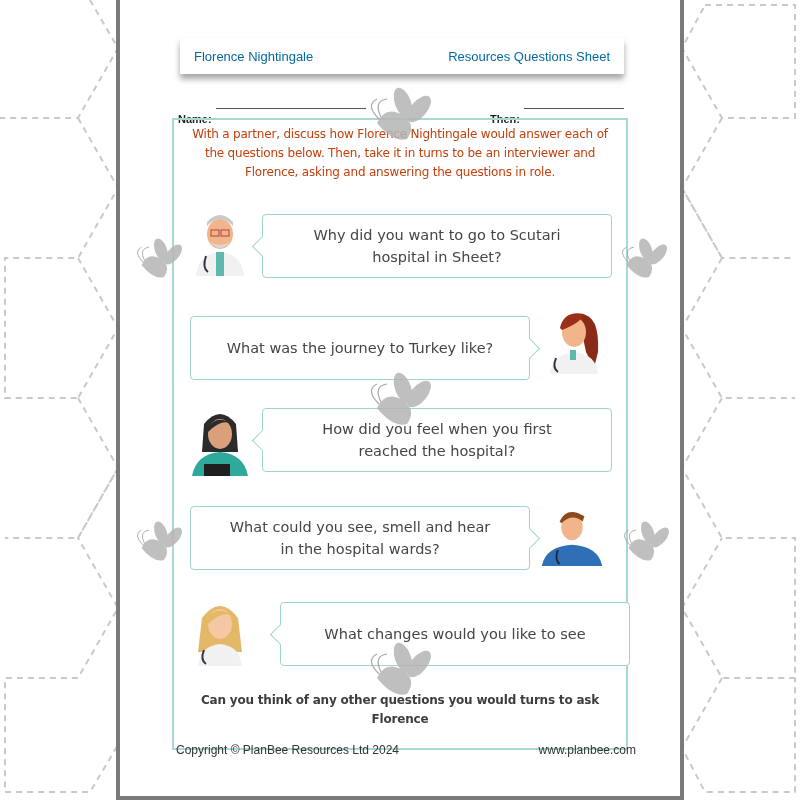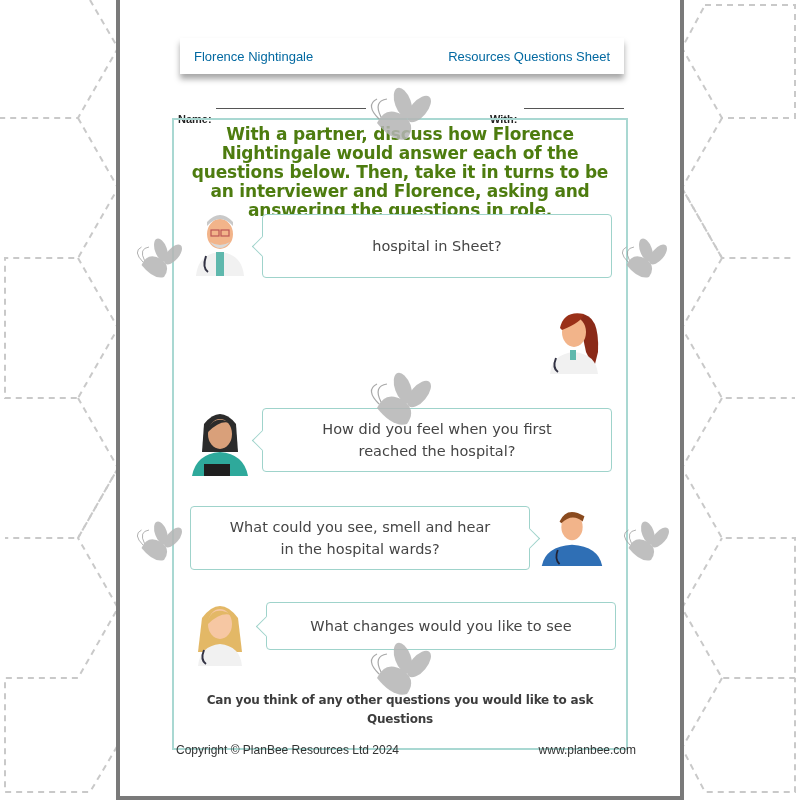--- a/index.html
+++ b/index.html
@@ -23,21 +23,21 @@
     font-size:11px; font-weight:bold; color:#222;
   }
   .name-row .lbl { position:absolute; top:16px; }
   .name-row .line { position:absolute; top:11px; height:0; border-bottom:1px solid #555; }
   .frame {
     position:absolute; left:52px; top:118px; width:456px; height:632px;
     border:2px solid #a9d8d2; box-sizing:border-box;
   }
   .intro {
     position:absolute; left:62px; top:125px; width:436px;
-    text-align:center; font-size:17px; line-height:19px; font-weight:bold; color:#4d7c0f;
+    text-align:center; font-size:12px; line-height:19px; font-weight:normal; color:#c2410c;
     font-family:"DejaVu Sans", sans-serif; letter-spacing:-0.2px;
   }
   .bubble {
     position:absolute; background:#fff; border:1.5px solid #9fd3cb; border-radius:4px;
     box-sizing:border-box; display:flex; align-items:center; justify-content:center;
     text-align:center; font-family:"DejaVu Sans", sans-serif; font-size:14.5px;
     line-height:22px; color:#454545;
   }
   .bubble .tail {
     position:absolute; width:14px; height:14px; background:#fff;
@@ -89,45 +89,52 @@
 
 <div class="page">
   <div class="title-banner">
     <span>Florence Nightingale</span>
     <span>Resources Questions Sheet</span>
   </div>
 
   <div class="name-row">
     <span class="lbl" style="left:0">Name:</span>
     <span class="line" style="left:38px;width:150px"></span>
-    <span class="lbl" style="left:312px">With:</span>
+    <span class="lbl" style="left:312px">Then:</span>
     <span class="line" style="left:346px;width:100px"></span>
   </div>
 
   <div class="frame"></div>
 
   <div class="intro">With a partner, discuss how Florence Nightingale would answer each of the questions below. Then, take it in turns to be an interviewer and Florence, asking and answering the questions in role.</div>
 
   <svg class="avatar" style="left:68px;top:204px" viewBox="0 0 64 72">
     <path d="M8 72 Q10 50 32 48 Q54 50 56 72Z" fill="#f1f1f1"></path>
     <rect x="28" y="48" width="8" height="24" fill="#5fb8ad"></rect>
     <path d="M18 52 Q14 64 20 68" stroke="#334" stroke-width="2" fill="none"></path>
     <ellipse cx="32" cy="30" rx="13" ry="15" fill="#f2b48a"></ellipse>
     <path d="M19 22 Q32 8 45 22 L45 18 Q32 4 19 18Z" fill="#c9c9c9"></path>
     <path d="M22 38 Q32 50 42 38 Q32 44 22 38Z" fill="#d8d8d8"></path>
     <rect x="23" y="26" width="8" height="6" fill="none" stroke="#b55" stroke-width="1.2"></rect>
     <rect x="33" y="26" width="8" height="6" fill="none" stroke="#b55" stroke-width="1.2"></rect>
   </svg>
   <div class="bubble" style="left:142px;top:214px;width:350px;height:64px">
     <span class="tail left"></span>
     <div>
+        <div>Why did you want to go to Scutari</div>
         <div>hospital in Sheet?</div>
       </div>
   </div>
 
+  <div class="bubble" style="left:70px;top:316px;width:340px;height:64px">
+    <span class="tail right"></span>
+    <div>
+        <div>What was the journey to Turkey like?</div>
+      </div>
+  </div>
   <svg class="avatar" style="left:422px;top:302px" viewBox="0 0 64 72">
     <path d="M36 12 Q58 10 56 50 L52 66 L44 50Z" fill="#8a2a18"></path>
     <path d="M8 72 Q10 52 32 50 Q54 52 56 72Z" fill="#f1f1f1"></path>
     <rect x="28" y="48" width="6" height="10" fill="#5fb8ad"></rect>
     <path d="M14 56 Q10 66 16 70" stroke="#334" stroke-width="2" fill="none"></path>
     <ellipse cx="32" cy="30" rx="12" ry="15" fill="#f2b48a"></ellipse>
     <path d="M18 26 Q22 8 42 12 Q40 20 20 28Z" fill="#9a3018"></path>
   </svg>
 
   <svg class="avatar" style="left:68px;top:404px" viewBox="0 0 64 72">
@@ -159,29 +166,29 @@
     <path d="M22 22 Q30 4 50 16 L48 22 Q36 12 24 24Z" fill="#8a4a1e"></path>
   </svg>
 
   <svg class="avatar" style="left:68px;top:594px" viewBox="0 0 64 72">
     <path d="M14 24 Q32 0 50 24 L54 58 L10 58Z" fill="#e3b866"></path>
     <path d="M10 72 Q12 52 32 50 Q52 52 54 72Z" fill="#f1f1f1"></path>
     <path d="M16 56 Q12 66 18 70" stroke="#334" stroke-width="2" fill="none"></path>
     <ellipse cx="32" cy="30" rx="12" ry="15" fill="#f6c7a3"></ellipse>
     <path d="M20 26 Q26 10 46 22 Q34 16 20 30Z" fill="#e3b866"></path>
   </svg>
-  <div class="bubble" style="left:146px;top:602px;width:350px;height:48px">
+  <div class="bubble" style="left:160px;top:602px;width:350px;height:64px">
     <span class="tail left"></span>
     <div>
         <div>What changes would you like to see</div>
       </div>
   </div>
 
   <div class="closing">
-    <div>Can you think of any other questions you would like to ask Questions</div>
+    <div>Can you think of any other questions you would turns to ask Florence</div>
   </div>
 
   <span class="footer" style="left:56px">Copyright © PlanBee Resources Ltd 2024</span>
   <span class="footer" style="right:44px">www.planbee.com</span>
 </div>
 
 <svg class="watermark" style="left:355px;top:85px;width:80px;height:60px" viewBox="0 0 80 60">
   <path d="M22 38 Q30 20 48 30 Q62 40 52 54 Q38 58 22 38Z" fill="#b5b5b5"></path>
   <ellipse cx="48" cy="18" rx="8" ry="16" fill="#b5b5b5" transform="rotate(-20 48 18)"></ellipse>
   <ellipse cx="64" cy="24" rx="8" ry="16" fill="#b5b5b5" transform="rotate(40 64 24)"></ellipse>

